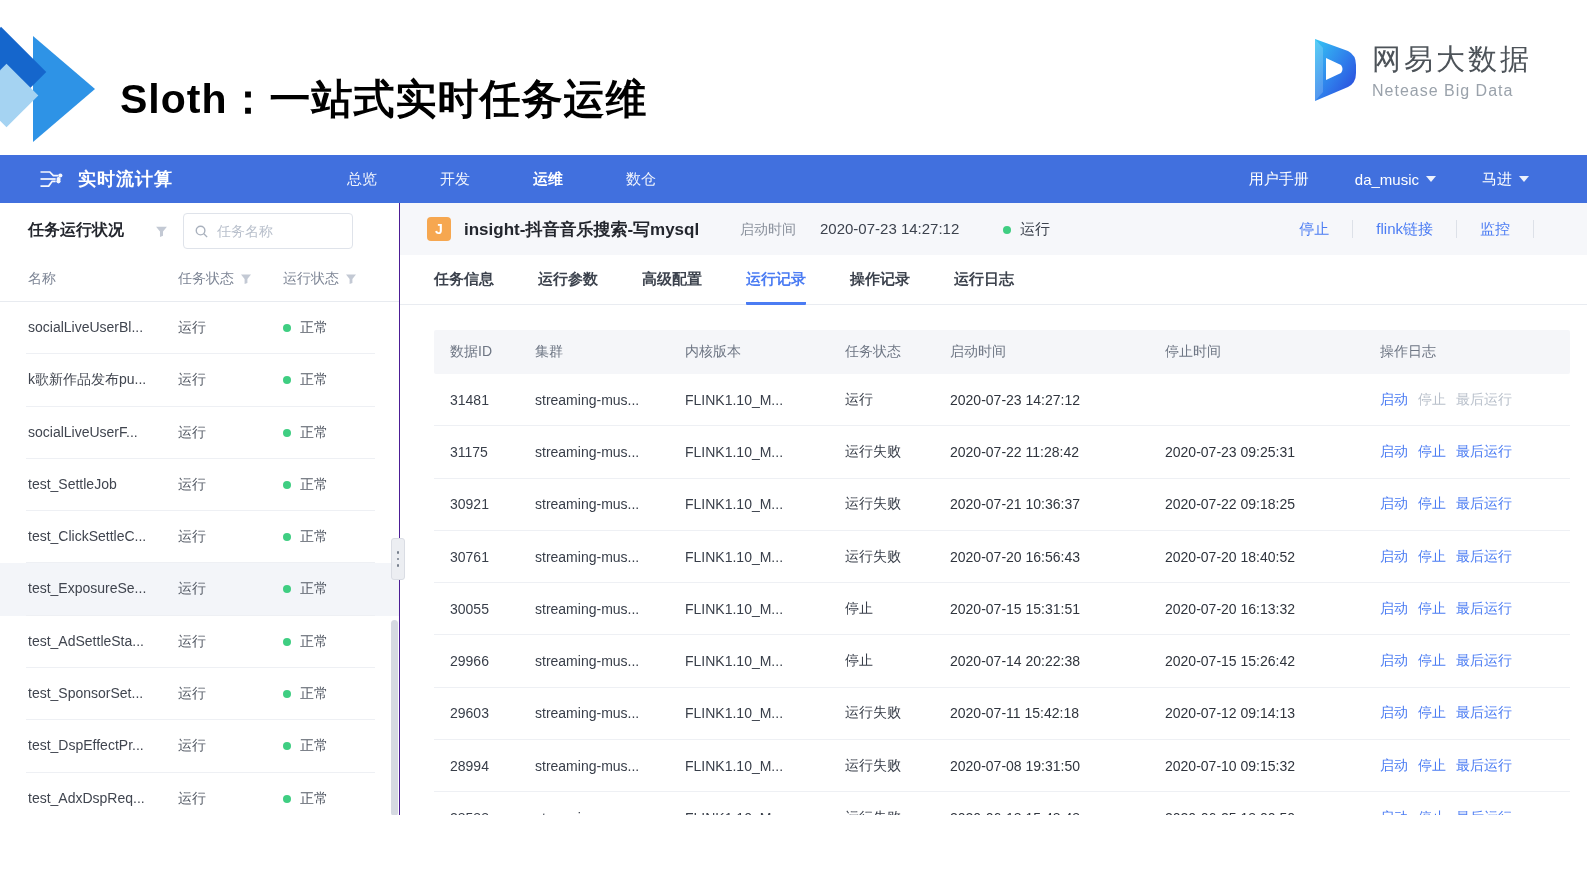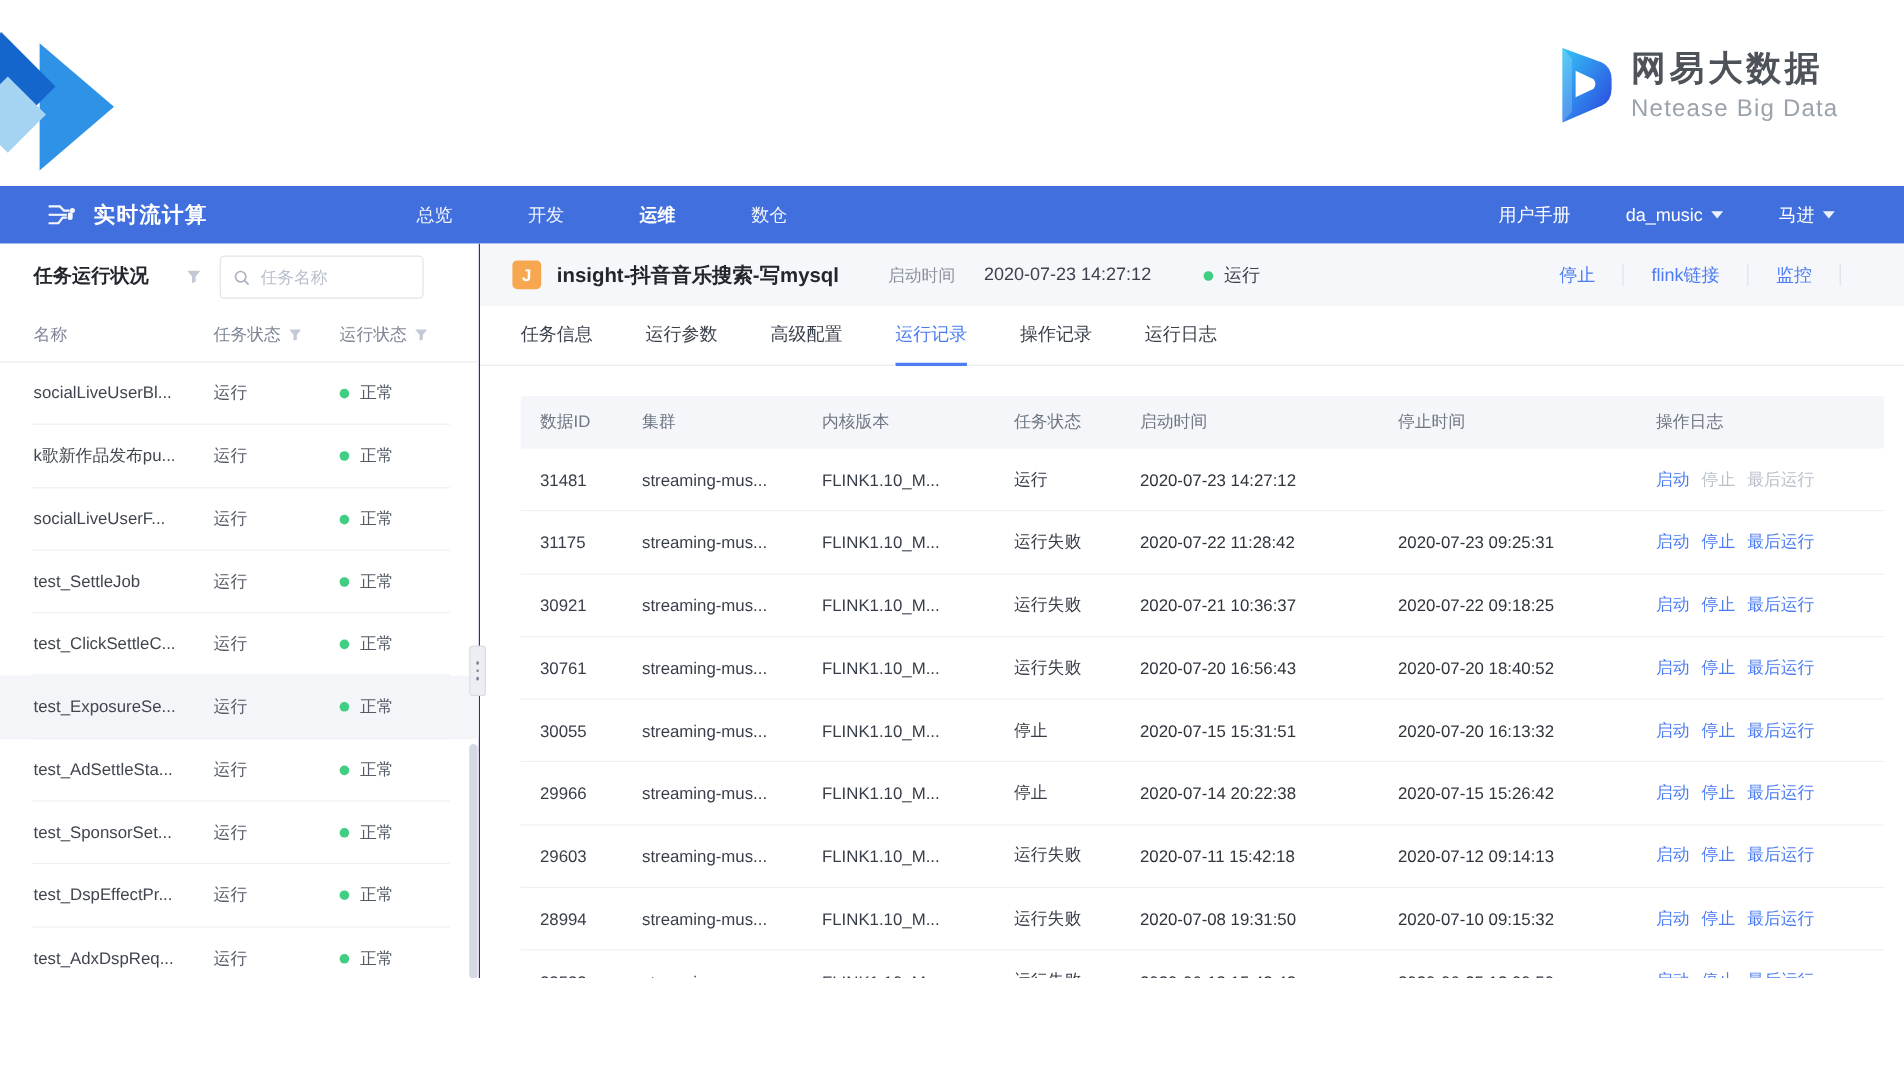--- a/index.html
+++ b/index.html
@@ -9,22 +9,22 @@
 
   
   .masthead { position:relative; height:155px; background:#fff; overflow:hidden; }
   .logo-shapes { position:absolute; left:0; top:0; width:130px; height:155px; }
   .shape-arrow { position:absolute; left:33px; top:36px; width:0; height:0;
     border-top:53px solid transparent; border-bottom:53px solid transparent; border-left:62px solid #2e93e6; }
   .shape-dark { position:absolute; left:-31px; top:40px; width:64px; height:64px; background:#1566cc; transform:rotate(45deg); }
   .shape-light { position:absolute; left:-16px; top:73px; width:45px; height:45px; background:#a5d3f2; transform:rotate(45deg); }
   .page-title { position:absolute; left:120px; top:72px; font-size:41px; font-weight:800; color:#000; letter-spacing:1px; }
   .brand { position:absolute; right:55px; top:38px; display:flex; align-items:center; gap:14px; }
-  .brand-text .cn { font-size:29px; color:#4d5359; font-weight:700; letter-spacing:3px; }
-  .brand-text .en { font-size:20px; color:#9aa2ab; margin-top:2px; letter-spacing:1px; }
+  .brand-text .cn { font-size:29px; color:#4d5359; font-weight:400; letter-spacing:3px; }
+  .brand-text .en { font-size:16px; color:#9aa2ab; margin-top:2px; letter-spacing:1px; }
 
   
   .navbar { position:relative; height:48px; background:#4170de; color:#fff; }
   .nav-left { position:absolute; left:36px; top:0; height:48px; display:flex; align-items:center; gap:12px; }
   .app-name { font-size:18px; font-weight:700; letter-spacing:1px; }
   .nav-tabs { position:absolute; left:328px; top:0; height:48px; display:flex; align-items:center; gap:44px; font-size:15px; }
   .nav-tab { color:rgba(255,255,255,.92); cursor:pointer;margin-left:19px; }
   .nav-tab.active { font-weight:700; color:#fff; }
   .nav-right { position:absolute; right:58px; top:0; height:48px; display:flex; align-items:center; gap:46px; font-size:15px; }
   .nav-link { cursor:pointer; display:flex; align-items:center; gap:7px; }
@@ -65,21 +65,21 @@
   .j-badge { position:absolute; left:27px; top:14px; width:24px; height:24px; border-radius:4px; background:#f6a750;
     color:#fff; font-weight:700; font-size:14px; display:flex; align-items:center; justify-content:center; }
   .job-title { position:absolute; left:64px; top:15px; font-size:17px; font-weight:700; color:#23262d; }
   .job-start-label { position:absolute; left:340px; top:18px; font-size:14px; color:#8a919c; }
   .job-start-value { position:absolute; left:420px; top:17px; font-size:15px; color:#3c424d; }
   .job-status { position:absolute; left:603px; top:17px; display:flex; align-items:center; gap:9px; font-size:15px; color:#3c424d; }
   .job-actions { position:absolute; right:53px; top:0; height:52px; display:flex; align-items:center; font-size:15px; }
   .job-act { color:#4b7cf3; cursor:pointer; padding:0 23px; }
   .vdiv { width:1px; height:18px; background:#dde1e8; }
   .main-tabs { height:50px; border-bottom:1px solid #e9ecf1; padding-left:34px; display:flex; gap:44px; font-size:15px; color:#3c424d; }
-  .main-tab { line-height:47px; height:50px; cursor:pointer; border-bottom:3px solid transparent; border-radius:1px; }
+  .main-tab { line-height:47px; height:50px; cursor:pointer; border-bottom:3px solid transparent; border-radius:1px;font-weight:bold; }
   .main-tab.active { color:#4b7cf3; border-bottom-color:#4b7cf3; }
   .grid { margin:25px 17px 0 34px; }
   .grid-header { height:44px; background:#f5f6f9; border-radius:2px; display:grid;
     grid-template-columns:85px 150px 160px 105px 215px 215px 1fr; align-items:center; padding-left:16px;
     font-size:14px; color:#6e7684; }
   .t-row { display:grid; grid-template-columns:85px 150px 160px 105px 215px 215px 1fr; align-items:center;
     padding-left:16px; height:52.3px; border-bottom:1px solid #eef0f4; font-size:14px; color:#383e49; }
   .c-date { color:#2f343d; }
   .c-actions { display:flex; gap:10px;align-items:center; }
   .act { color:#4b7cf3; cursor:pointer; }
@@ -89,20 +89,21 @@
 <body>
 
 <div class="page">
 
   <header class="masthead">
     <div class="logo-shapes">
       <div class="shape-arrow"></div>
       <div class="shape-dark"></div>
       <div class="shape-light"></div>
     </div>
+    <h1 class="page-title">Sloth：一站式实时任务运维</h1>
     <div class="brand">
       <svg width="52" height="64" viewBox="0 0 52 64">
         <defs>
           <linearGradient id="g1" x1="0" y1="0" x2="1" y2="1">
             <stop offset="0" stop-color="#35c6f4"></stop>
               <stop offset="0.55" stop-color="#2f7ceb"></stop>
               <stop offset="1" stop-color="#2a3fd8"></stop>
           </linearGradient>
         </defs>
         <path d="M9 1 L42 13 Q50 17 50 27 L50 35 Q50 45 42 49 L9 63 Z" fill="url(#g1)"></path>

